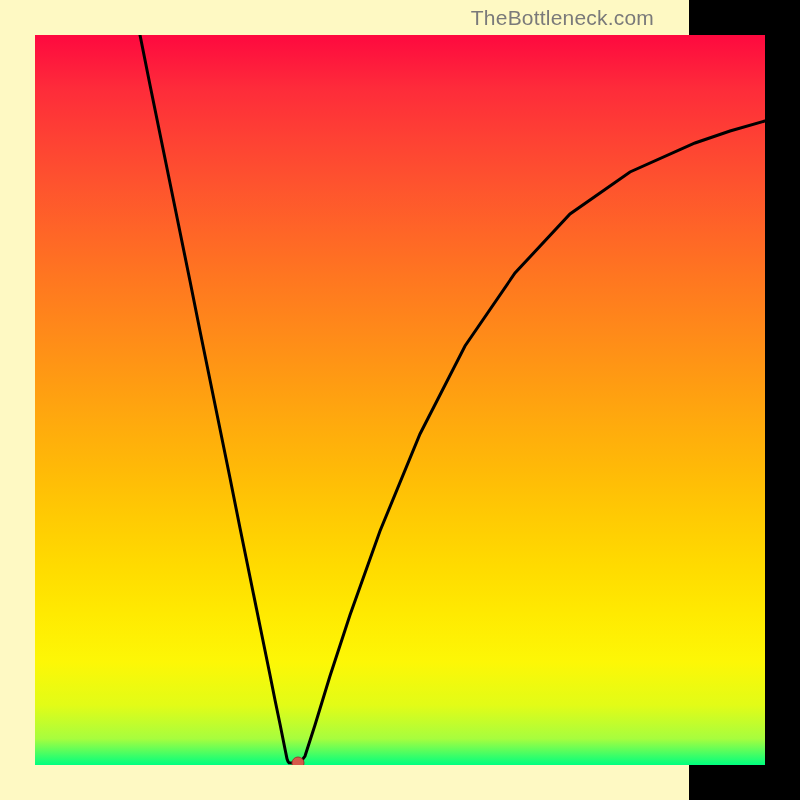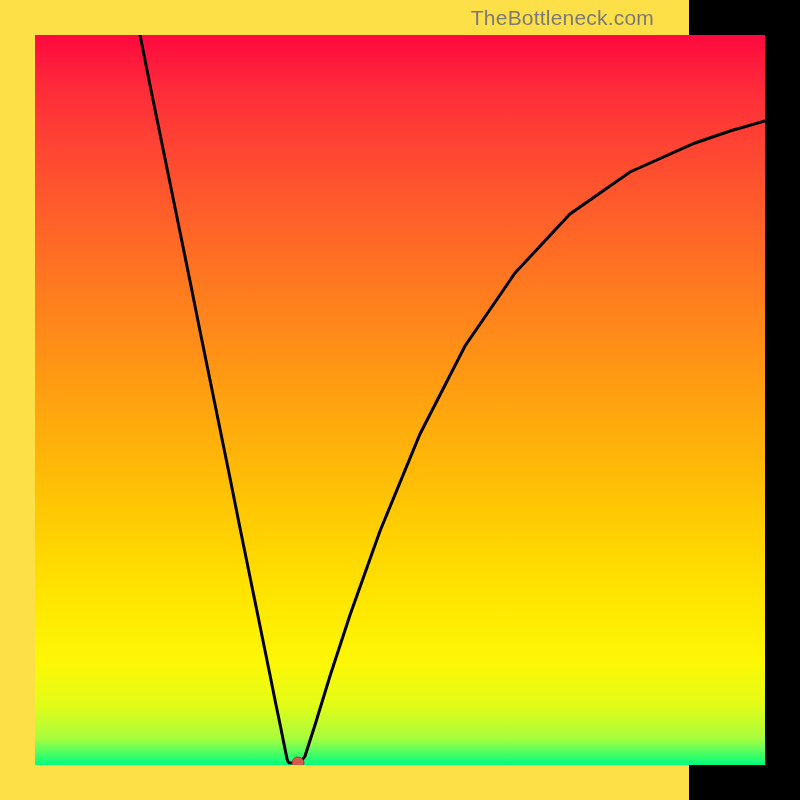--- a/index.html
+++ b/index.html
@@ -8,21 +8,21 @@
     width: 800px;
     height: 800px;
     background: #000;
     font-family: Arial, Helvetica, sans-serif;
     overflow: hidden;
   }
   .outer {
     position: relative;
     width: 689px;
     height: 800px;
-    background: #fde047;
+    background: #fef9c3;
   }
   .plot-area {
     position: absolute;
     left: 35px;
     top: 35px;
     width: 730px;
     height: 730px;
     
     background: linear-gradient(
       to bottom,

